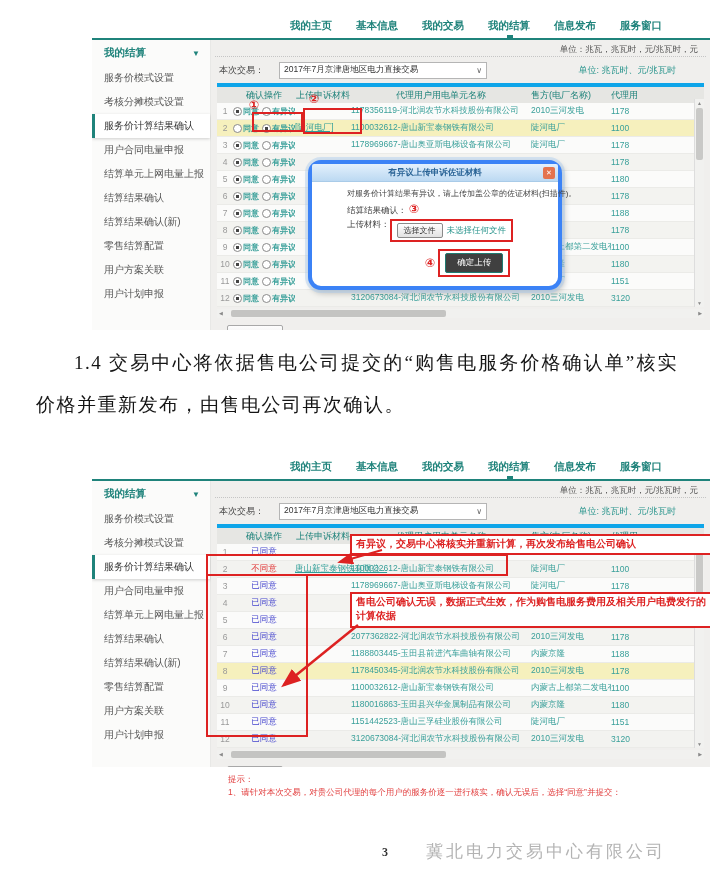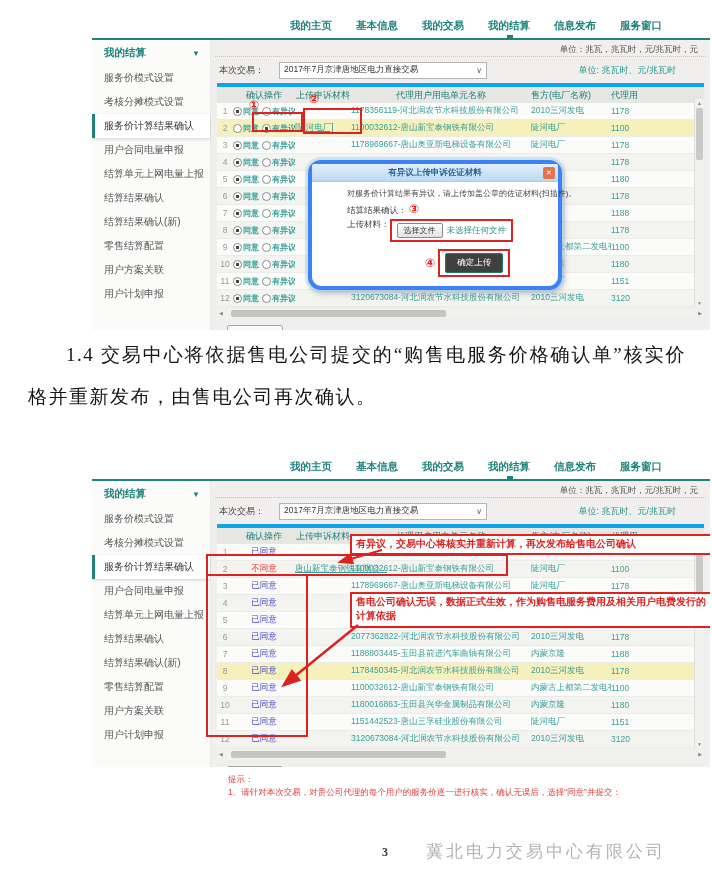--- a/index.html
+++ b/index.html
@@ -106,21 +106,21 @@
   #s1-rect-att{left:211px;top:94px;width:55px;height:22px;}
   #s2-box1{left:258px;top:79px;width:352px;height:15px;white-space:nowrap;}
   #s2-box2{left:258px;top:137px;width:352px;height:30px;}
   #s2-rect-row2{left:114px;top:99px;width:298px;height:18px;}
   #s2-rect-agree{left:114px;top:119px;width:98px;height:159px;}
   .anno-arrows{position:absolute;left:0;top:0;z-index:7;pointer-events:none;}
 
   
   .doc-text{position:absolute;left:28px;top:334px;width:658px;font-family:"Liberation Serif","DejaVu Serif",serif;
             font-size:19px;color:#151515;line-height:42px;text-align:justify;letter-spacing:1.5px;}
-  .doc-text p{margin:0;text-indent:2em;}
+  .doc-text p{margin:8px;text-indent:2em;}
   .tip{position:absolute;left:228px;top:773px;width:470px;font-size:8.5px;color:#e24040;line-height:13px;}
   .footer-page{position:absolute;left:382px;top:845px;font-family:"Liberation Serif","DejaVu Serif",serif;
                font-size:12px;font-weight:bold;color:#333;}
   .footer-co{position:absolute;left:426px;top:840px;font-family:"Liberation Serif","DejaVu Serif",serif;
              font-size:17px;color:#b3b3b3;letter-spacing:3px;}
 </style>
 </head>
 <body>
 
 <div class="page">

